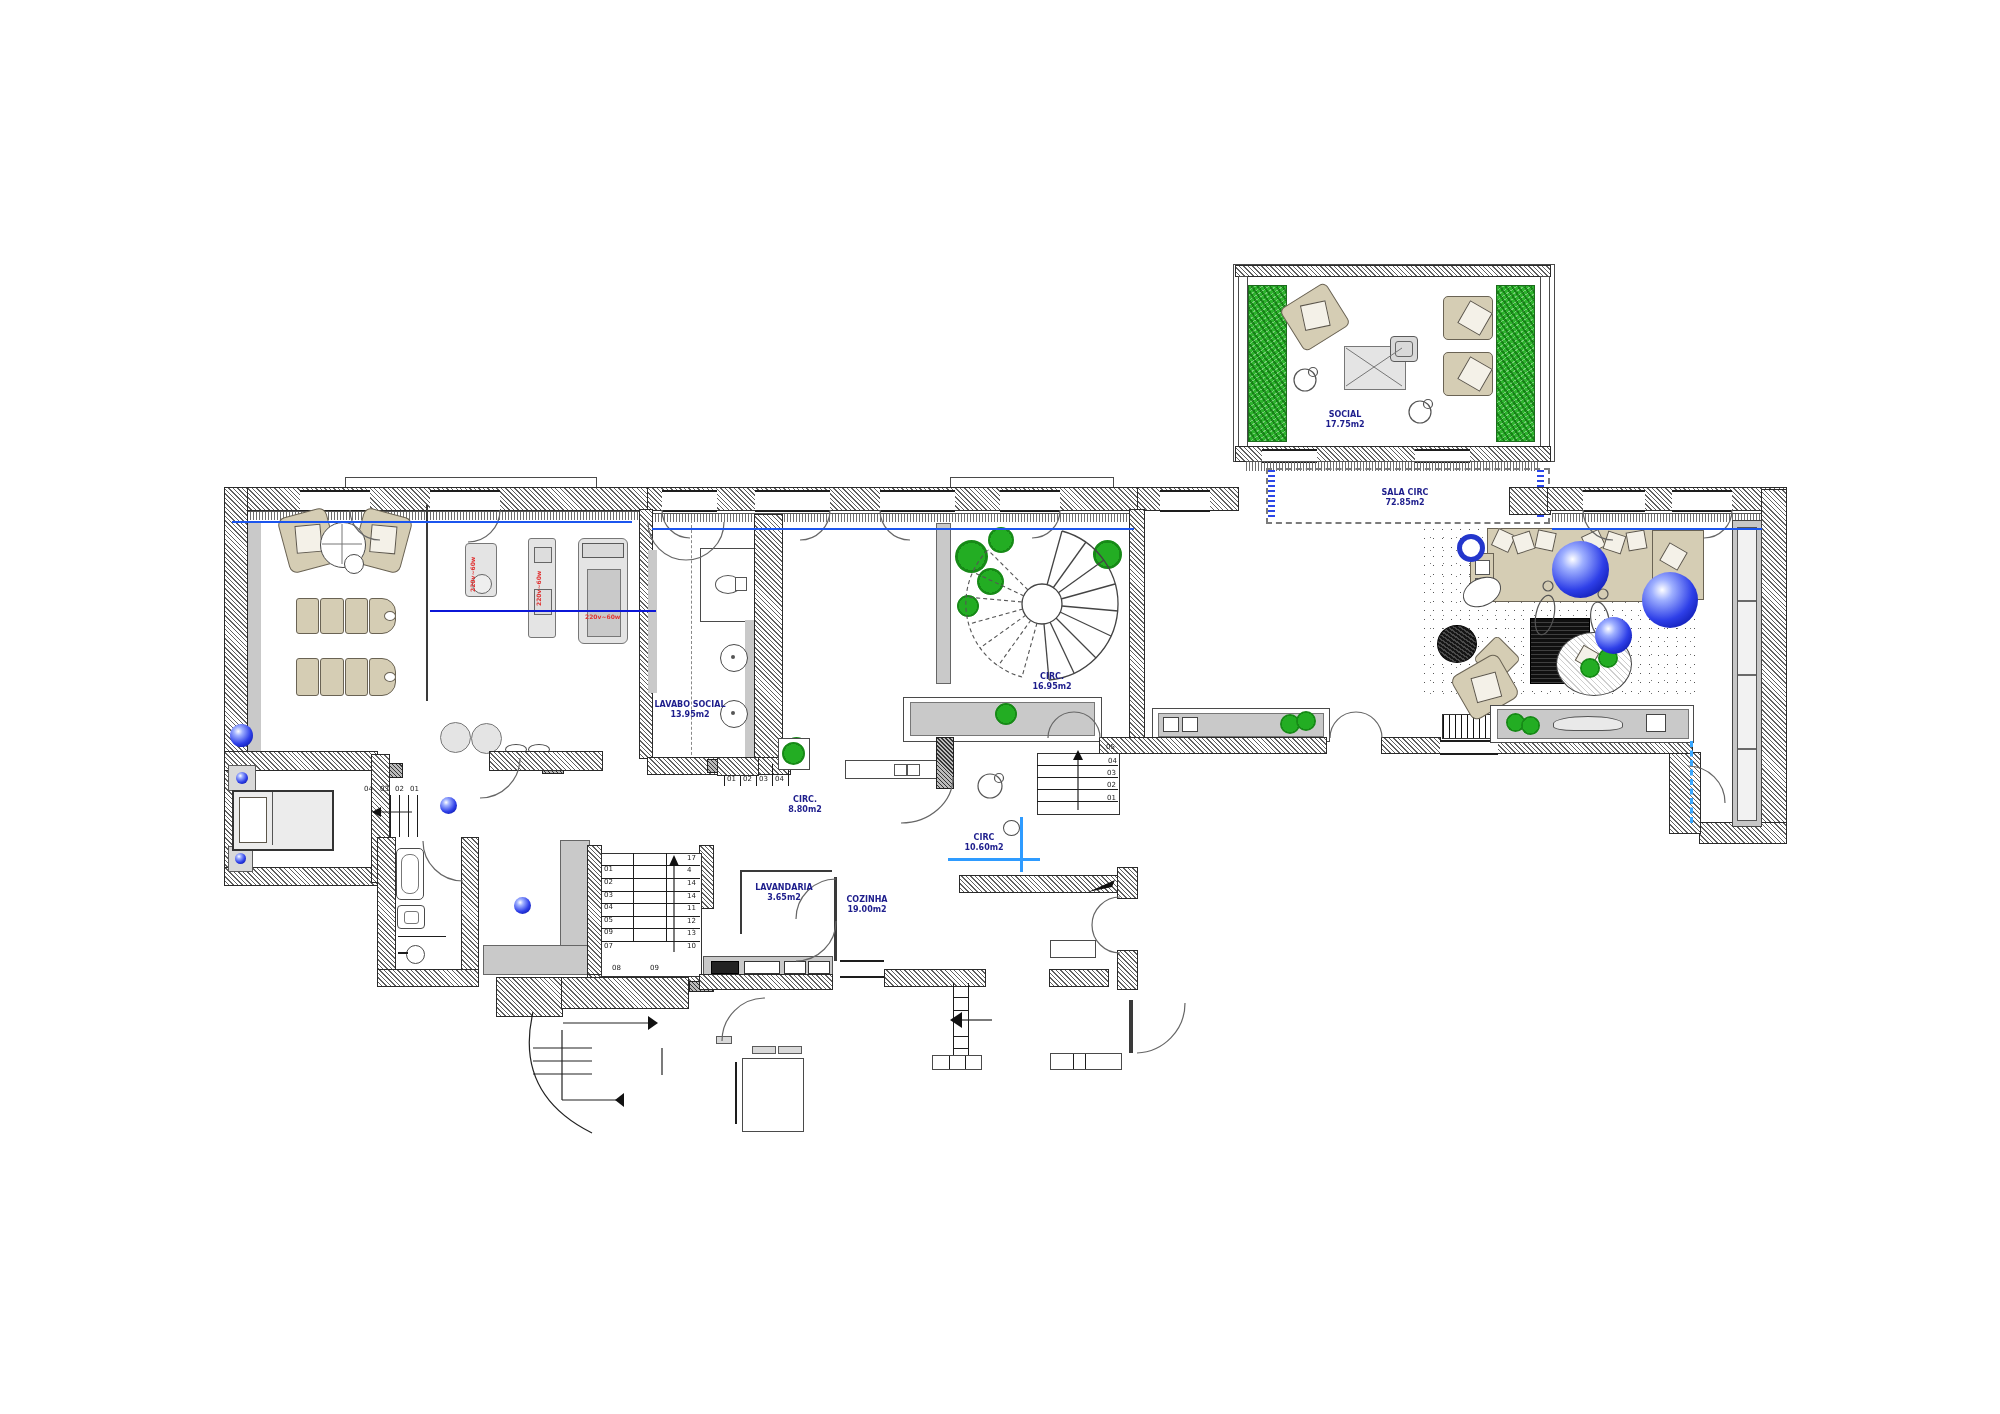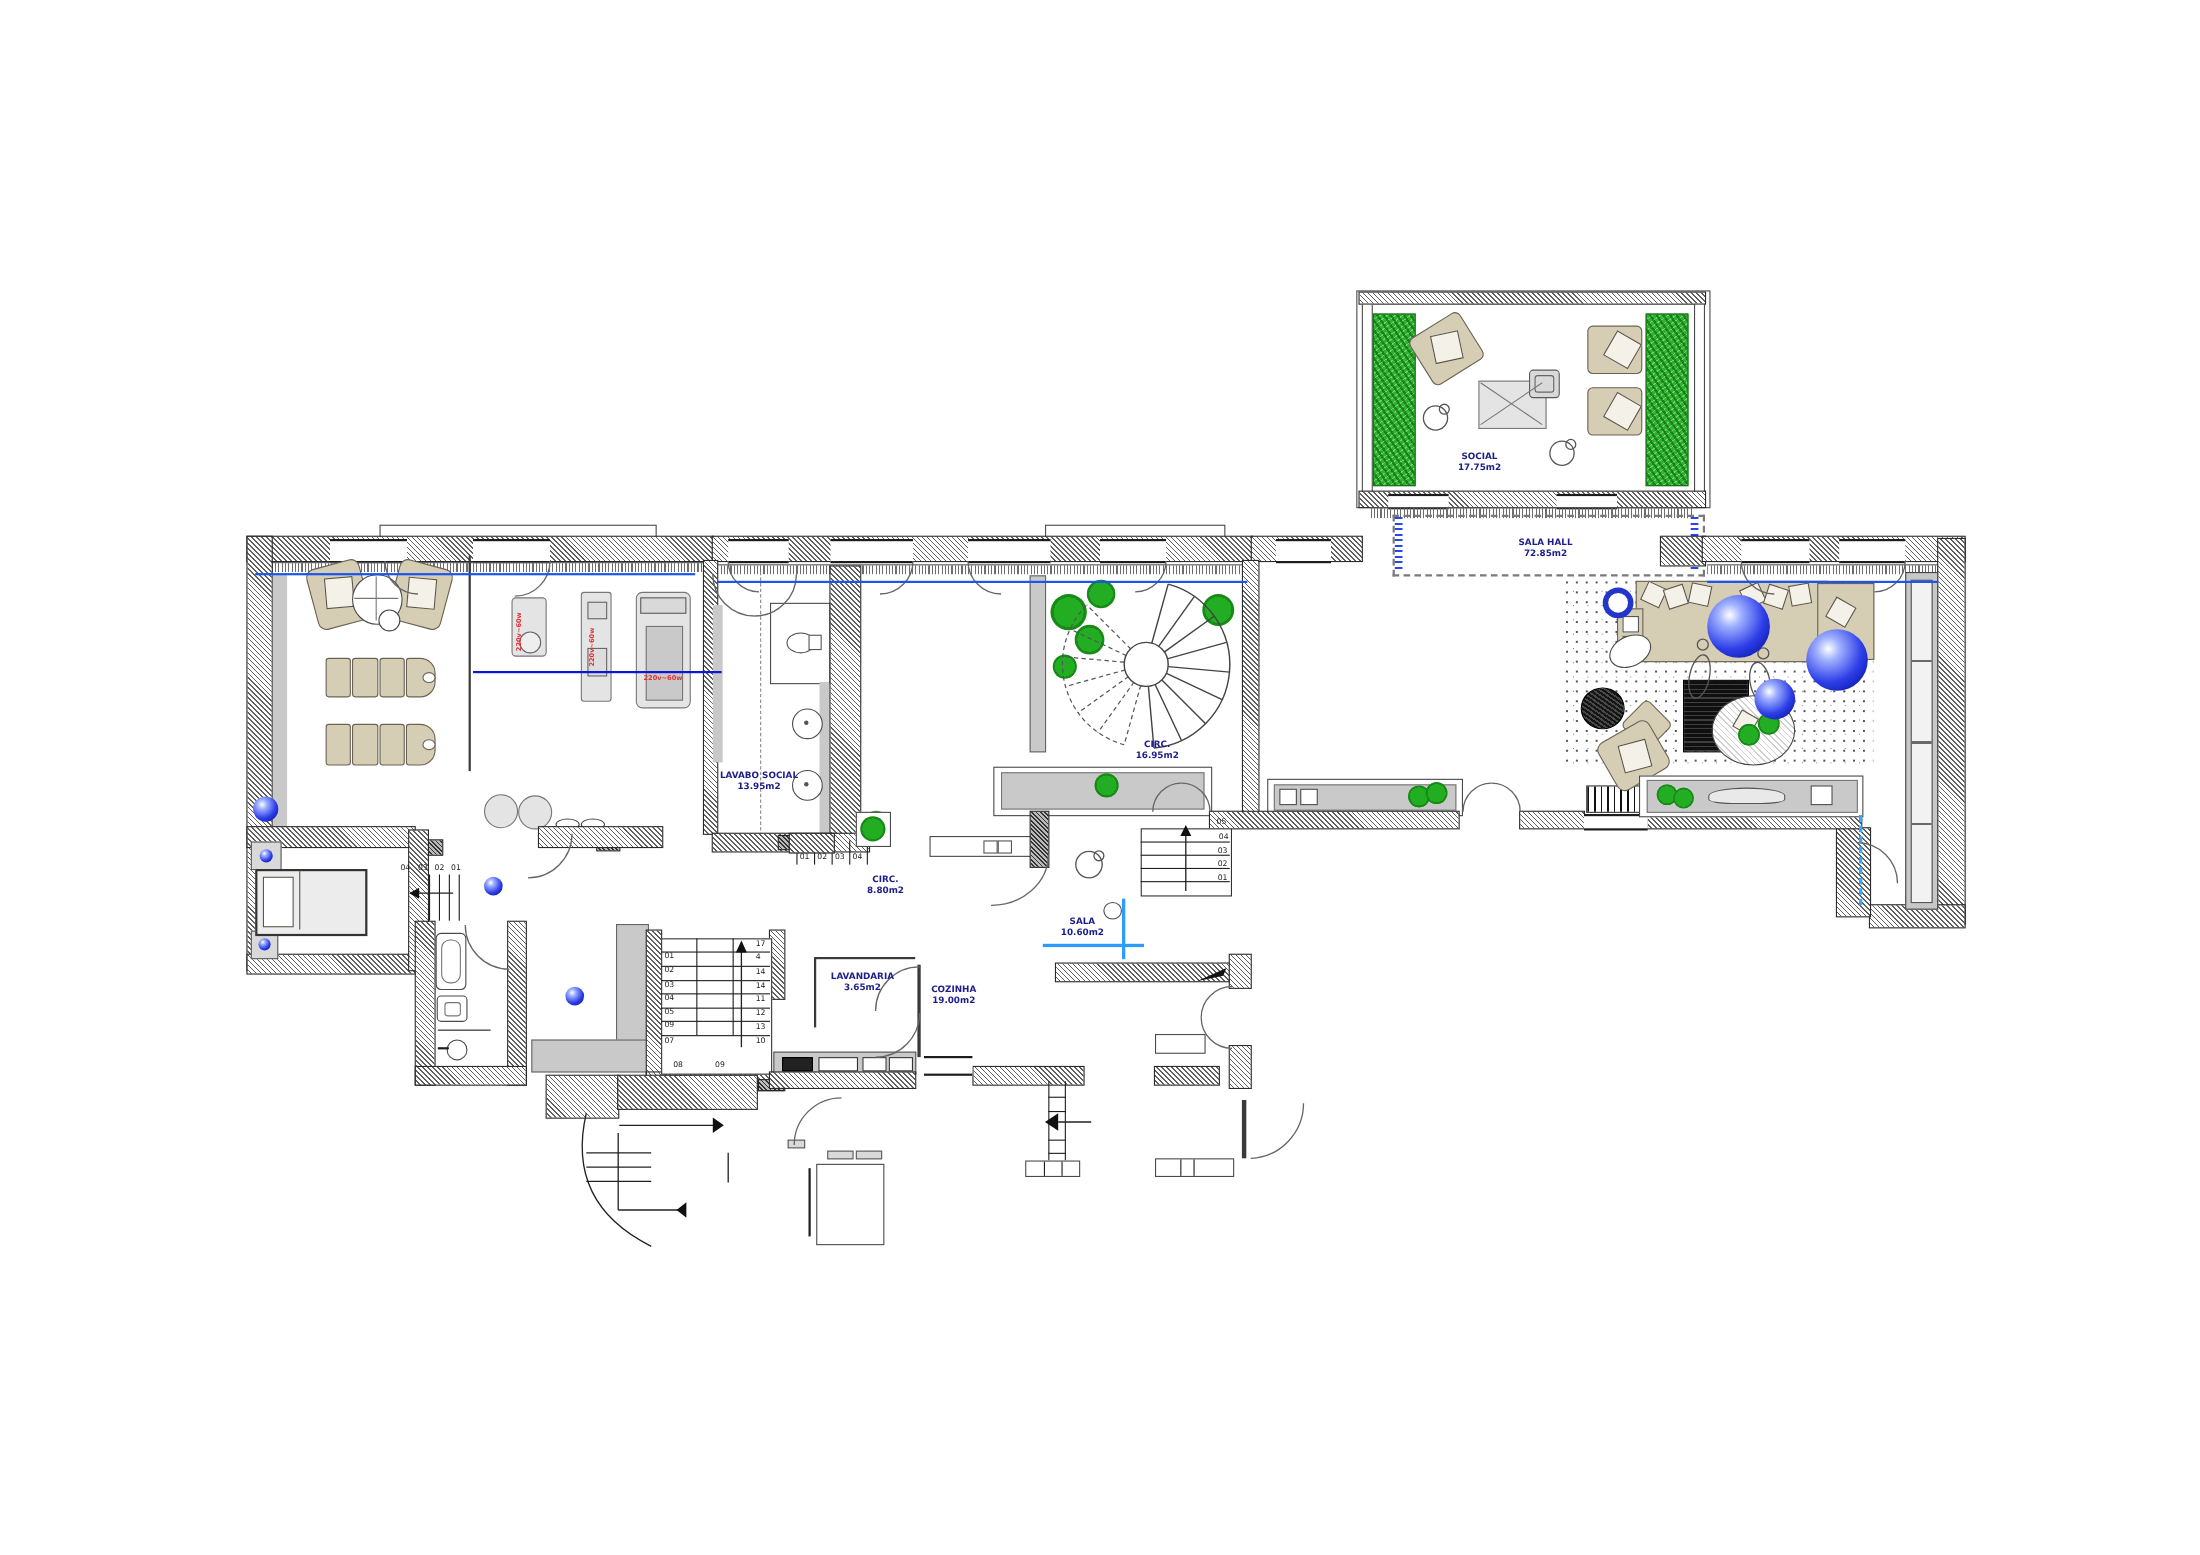--- a/index.html
+++ b/index.html
@@ -484,37 +484,37 @@
       <polygon points="950,1020 962,1012 962,1028"></polygon>
       <polygon points="1115,880 1088,892 1112,887"></polygon>
     </g>
   </svg>
 
   <div class="a room-label" style="left:1295px;top:410px;width:100px;">
     <span>SOCIAL</span>
     <span>17.75m2</span>
   </div>
   <div class="a room-label" style="left:1345px;top:488px;width:120px;">
-    <span>SALA HALL</span>
+    <span>SALA CIRC</span>
     <span>72.85m2</span>
   </div>
   <div class="a room-label" style="left:648px;top:700px;width:84px;">
     <span>LAVABO SOCIAL</span>
     <span>13.95m2</span>
   </div>
   <div class="a room-label" style="left:1020px;top:672px;width:64px;">
     <span>CIRC.</span>
     <span>16.95m2</span>
   </div>
   <div class="a room-label" style="left:775px;top:795px;width:60px;">
     <span>CIRC.</span>
     <span>8.80m2</span>
   </div>
   <div class="a room-label" style="left:952px;top:833px;width:64px;">
-    <span>SALA</span>
+    <span>CIRC</span>
     <span>10.60m2</span>
   </div>
   <div class="a room-label" style="left:745px;top:883px;width:78px;">
     <span>LAVANDARIA</span>
     <span>3.65m2</span>
   </div>
   <div class="a room-label" style="left:832px;top:895px;width:70px;">
     <span>COZINHA</span>
     <span>19.00m2</span>
   </div>

